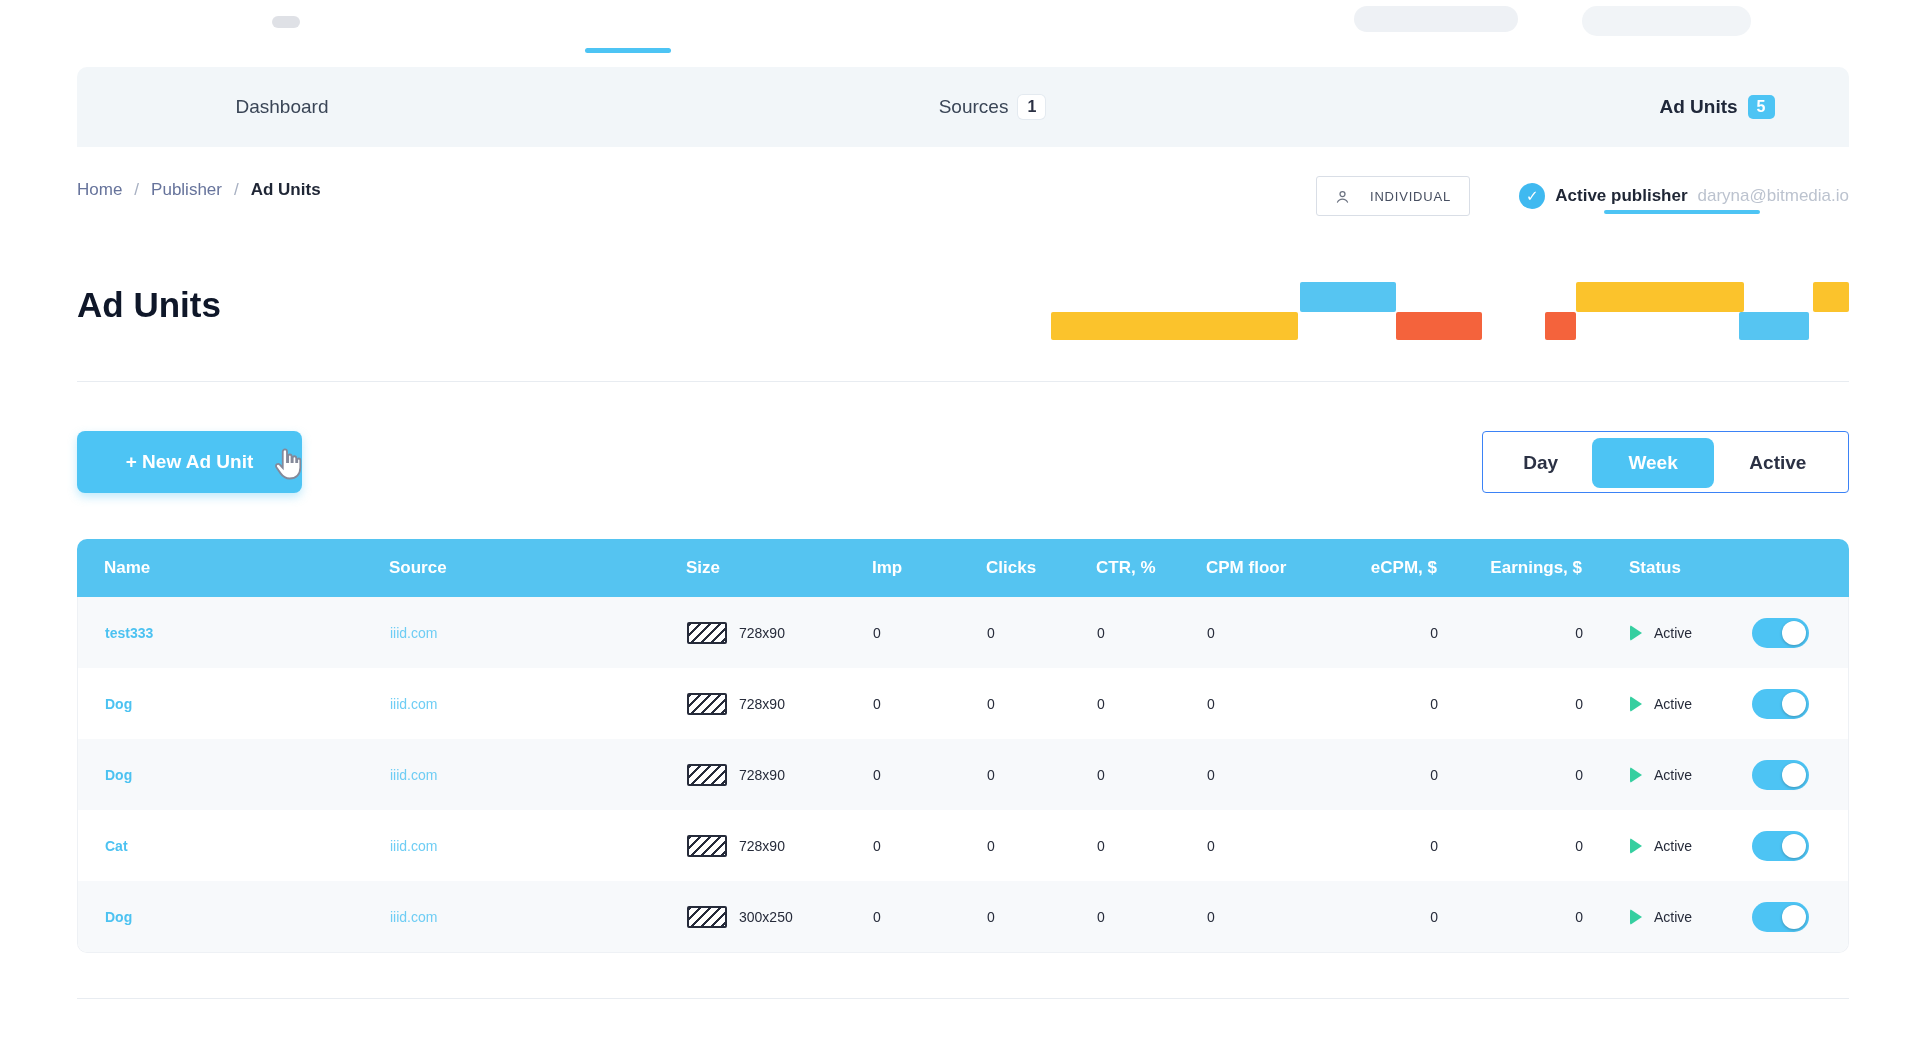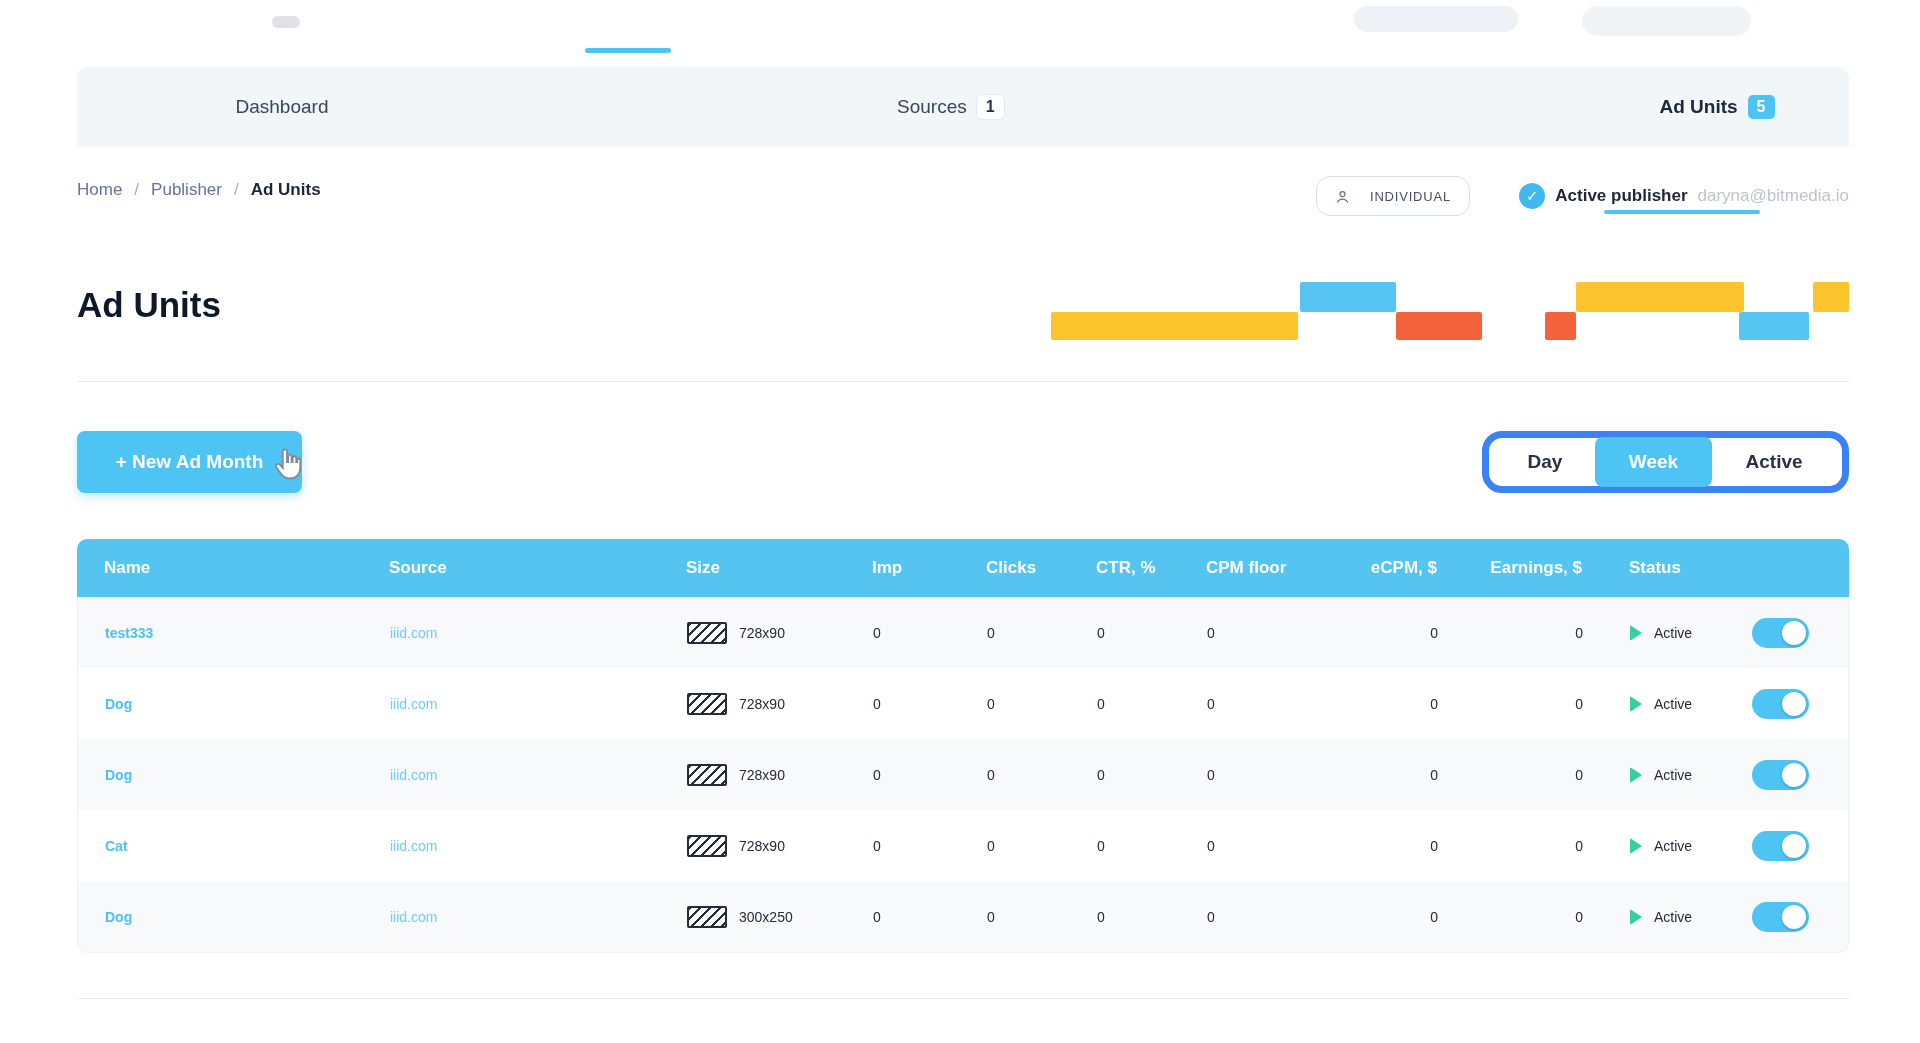--- a/index.html
+++ b/index.html
@@ -13,35 +13,35 @@
   .topbar-indicator { left:585px; top:48px; width:86px; height:5px; background:#4DC4F4; border-radius:3px; }
   .topbar-ph1 { left:1354px; top:6px; width:164px; height:26px; background:#eef1f5; border-radius:13px; }
   .topbar-ph2 { left:1582px; top:6px; width:169px; height:30px; background:#f1f4f7; border-radius:15px; }
   .topbar-smudge { left:272px; top:16px; width:28px; height:12px; background:#c4c9d2; border-radius:6px; opacity:.55; }
 
   
   .tabband { left:77px; top:67px; width:1772px; height:80px; background:#f2f6f9; border-radius:10px 10px 0 0; }
   .tab { position:absolute; top:0; height:80px; display:flex; align-items:center; gap:10px;
          font-size:19px; color:#3a4556; cursor:pointer; }
   .tab-dashboard { left:110px; width:190px; justify-content:center; }
-  .tab-sources   { left:820px; width:190px; justify-content:flex-start; }
+  .tab-sources   { left:820px; width:190px; justify-content:center; }
   .tab-adunits   { left:1540px; width:200px; justify-content:center; font-weight:700; color:#20283a; }
   .badge { display:inline-block; padding:3px 9px; border-radius:5px; font-size:16px; font-weight:700; }
   .badge-light { background:#ffffff; color:#2b3144; box-shadow:0 0 0 1px #e4eaf0; }
   .badge-blue  { background:#4DC4F4; color:#fff; }
   .tab-underline { left:1527px; top:143px; width:156px; height:4px; background:#4DC4F4; border-radius:2px; }
 
   
   .crumbs { left:77px; top:180px; height:34px; display:flex; gap:12px; font-size:17px; }
   .crumb-link { color:#66739b; cursor:pointer; }
   .crumb-sep  { color:#a7b0c2; }
   .crumb-cur  { color:#1f2635; font-weight:700; }
 
   .acct-chip { left:1316px; top:176px; width:154px; height:40px; background:#fff; border:1px solid #d9dee6;
-               border-radius:14px; display:flex; align-items:center; justify-content:center; gap:20px;
+               border-radius:3px; display:flex; align-items:center; justify-content:center; gap:20px;
                font-size:13px; letter-spacing:.8px; color:#474f61; cursor:pointer; }
   .pub-status { right:71px; top:176px; height:40px; display:flex; align-items:center; gap:10px; }
   .check-circle { width:26px; height:26px; border-radius:50%; background:#3FB9F0; color:#fff;
                   display:flex; align-items:center; justify-content:center; font-size:15px; font-weight:700; }
   .pub-label { font-size:17px; font-weight:700; color:#1f2635; }
   .pub-email { font-size:17px; color:#bcc3cf; }
 
   
   .page-title { left:77px; top:285px; font-size:35px; font-weight:800; color:#0f1729; }
   .decor { border-radius:2px; }
@@ -52,22 +52,22 @@
   
   .btn-new { left:77px; top:431px; width:225px; height:62px; background:#4DC4F4; border:none; border-radius:8px;
              color:#fff; font-size:19px; font-weight:700; cursor:pointer; font-family:inherit;
              box-shadow:0 4px 10px rgba(77,196,244,.35); }
   .cursor-hand { left:270px; top:448px; width:34px; height:34px; pointer-events:none; }
 
   .datepicker { left:1075px; top:431px; width:376px; height:62px; background:#fff; border:1px solid #e7ebf0;
                 border-radius:8px; display:flex; align-items:center; gap:16px; padding:0 20px;
                 font-size:19px; font-weight:600; color:#1f2635; cursor:pointer; }
 
-  .segmented { left:1482px; top:431px; width:367px; height:62px; background:#fff; border:7px solid #3b82f6;
-               border-radius:20px; display:flex; align-items:center; padding:6px; }
+  .segmented { left:1482px; top:431px; width:367px; height:62px; background:#fff; border:1px solid #3b82f6;
+               border-radius:4px; display:flex; align-items:flex-start; padding:6px; }
   .seg-btn { height:50px; border:none; background:transparent; border-radius:8px; font-size:19px; font-weight:600;
              color:#2b3144; cursor:pointer; font-family:inherit; }
   .seg-day { width:104px; } .seg-week { width:122px; } .seg-month { width:129px; }
   .seg-btn.selected { background:#4DC4F4; color:#fff; font-weight:700; }
 
   
   .table-wrap { left:77px; top:539px; width:1772px; }
   .trow { display:grid; grid-template-columns:312px 297px 186px 114px 110px 110px 141px 90px 145px 1fr;
           align-items:center; }
   .thead { height:58px; background:#55C4F1; border-radius:10px 10px 0 0; color:#fff; font-size:17px; font-weight:700; }
@@ -151,21 +151,21 @@
     <div class="abs decor d-blue" style="left:1300px;top:282px;width:96px;height:30px;"></div>
     <div class="abs decor d-orange" style="left:1396px;top:312px;width:86px;height:28px;"></div>
     <div class="abs decor d-orange" style="left:1545px;top:312px;width:31px;height:28px;"></div>
     <div class="abs decor d-yellow" style="left:1576px;top:282px;width:168px;height:30px;"></div>
     <div class="abs decor d-blue" style="left:1739px;top:312px;width:70px;height:28px;"></div>
     <div class="abs decor d-yellow" style="left:1813px;top:282px;width:36px;height:30px;"></div>
   </div>
 
   <div class="abs divider" style="top:381px;"></div>
 
-  <button class="abs btn-new">+ New Ad Month</button>
+  <button class="abs btn-new">+ New Ad Unit</button>
   <div class="abs cursor-hand">
     <svg width="34" height="34" viewBox="0 0 24 24">
       <path d="M9 2.5c0-.8.7-1.5 1.5-1.5S12 1.7 12 2.5V10h.8V5.8c0-.7.6-1.2 1.2-1.2.7 0 1.2.6 1.2 1.2V10h.8V7c0-.7.6-1.2 1.2-1.2S18.5 6.3 18.5 7v3h.7V8.5c0-.6.5-1.1 1.1-1.1.6 0 1.1.5 1.1 1.1V14c0 4.5-3 7.5-7.5 7.5-3 0-4.7-1.2-6.4-3.6l-3-4.3c-.5-.7-.3-1.6.4-2.1.6-.4 1.5-.3 2 .3L9 14V2.5z" fill="#ffffff" stroke="#84899a" stroke-width="1.3"></path>
     </svg>
   </div>
 
 
   <div class="abs segmented">
     <button class="seg-btn seg-day">Day</button>
     <button class="seg-btn seg-week selected">Week</button>

